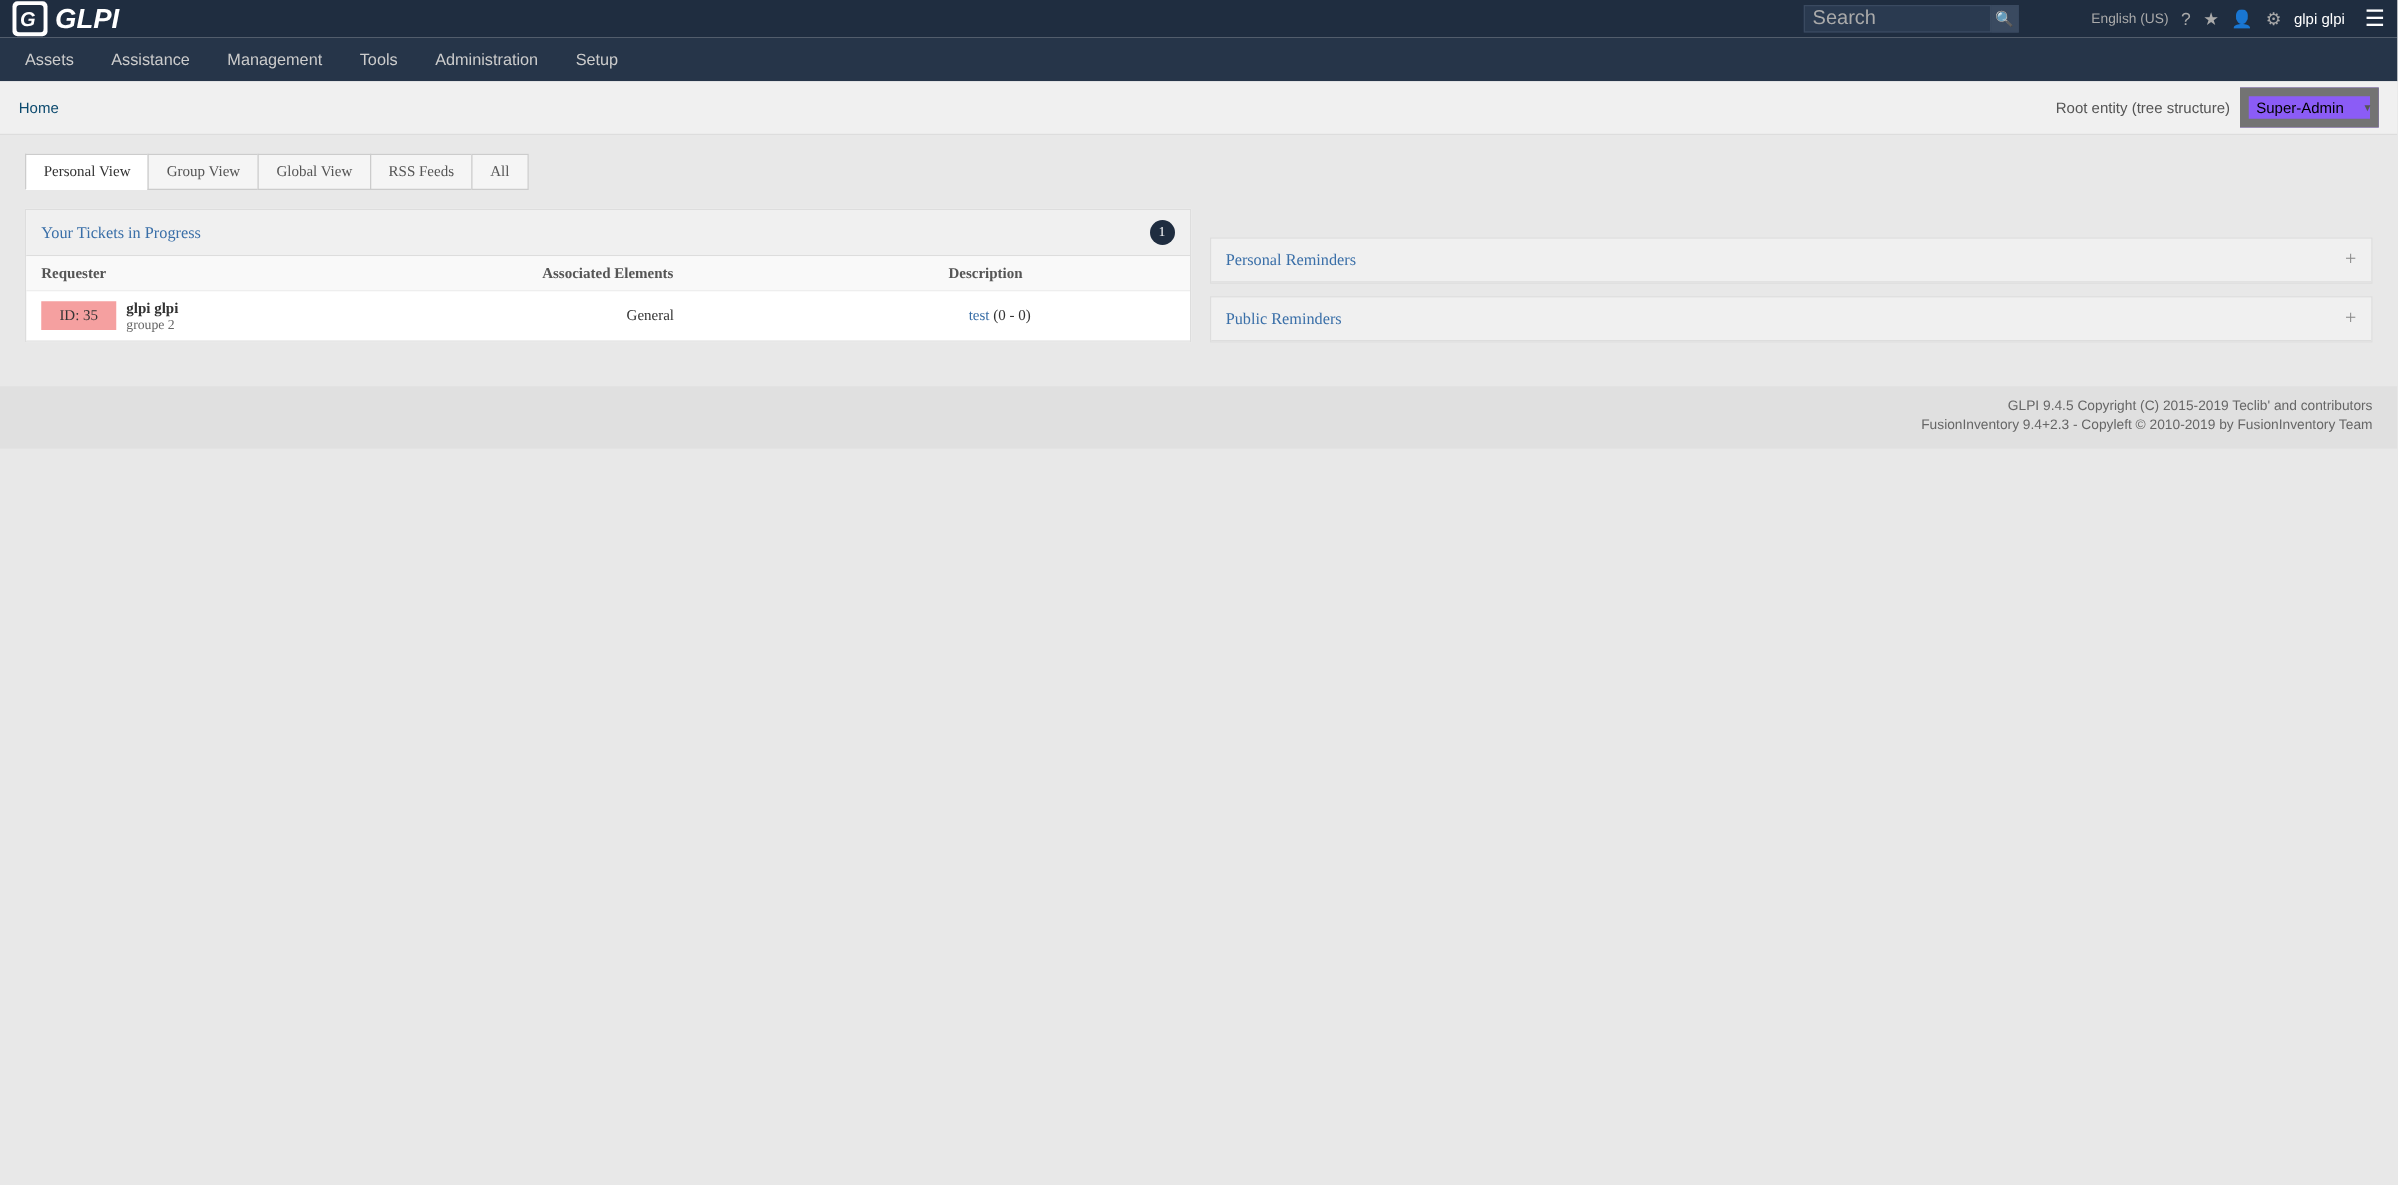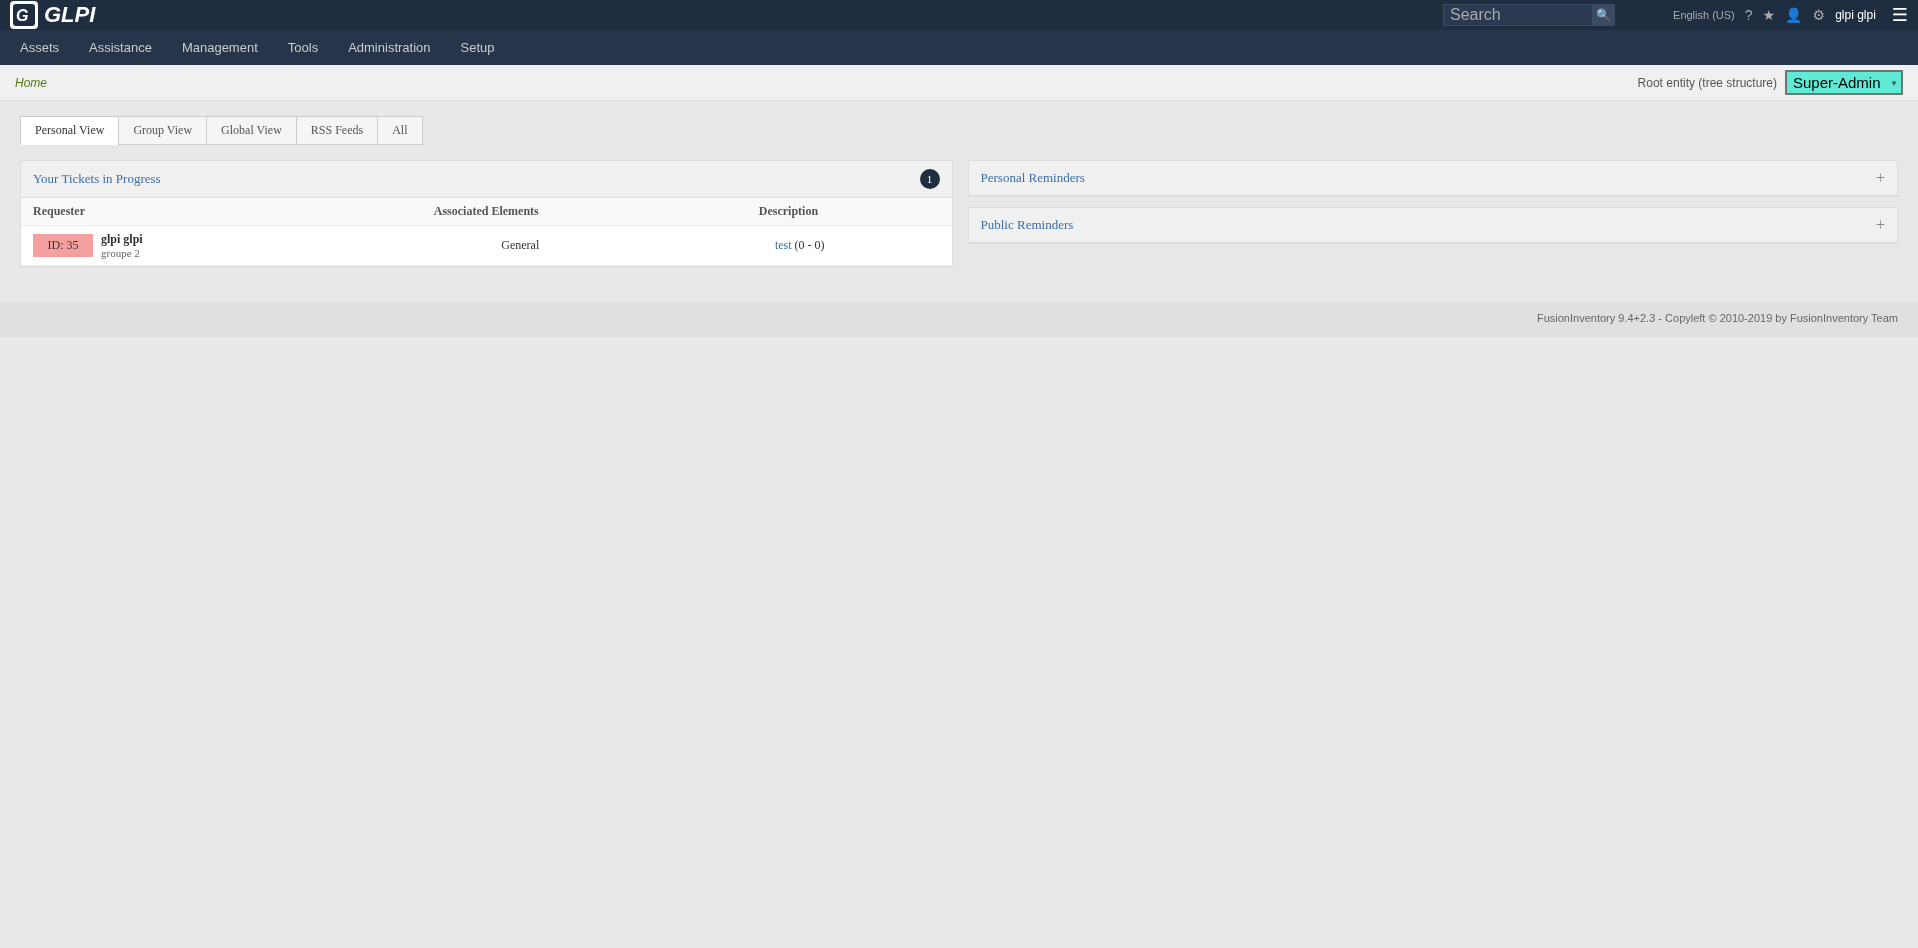--- a/index.html
+++ b/index.html
@@ -121,35 +121,34 @@
     .breadcrumb-bar {
       background: #f0f0f0;
       border-bottom: 1px solid #ddd;
       padding: 5px 15px;
       display: flex;
       align-items: center;
       justify-content: space-between;
     }
     .breadcrumb-text {
       font-size: 12px;
-      color: #4d7c0f;
-      font-style: italic;
+      color: #0c4a6e;
     }
     .entity-selector {
       display: flex;
       align-items: center;
       gap: 8px;
       font-size: 12px;
       color: #555;
     }
     .entity-dropdown {
-      border: 2px solid #737373;
-      background: #5eead4;
+      border: 7px solid #737373;
+      background: #8b5cf6;
       padding: 2px 20px 2px 6px;
-      font-size: 15px;
+      font-size: 12px;
       cursor: pointer;
       appearance: none;
       -webkit-appearance: none;
       position: relative;
     }
     .entity-wrapper {
       position: relative;
       display: inline-block;
     }
     .entity-wrapper::after {
@@ -188,21 +187,21 @@
     .tab.active {
       background: white;
       border-bottom: 1px solid white;
       color: #333;
     }
 
     
     .dashboard {
       display: flex;
       gap: 15px;
-      align-items: flex-start;
+      align-items: flex-end;
     }
 
     
     .tickets-panel {
       flex: 1;
       background: white;
       border: 1px solid #ddd;
     }
     .panel-header {
       background: #f0f0f0;
@@ -420,14 +419,15 @@
           <span class="panel-title">Public Reminders</span>
           <span class="add-btn">+</span>
         </div>
       </div>
 
     </div>
   </div>
 </div>
 
 <div class="footer">
+  <div class="footer-line">GLPI 9.4.5 Copyright (C) 2015-2019 Teclib' and contributors</div>
   <div class="footer-line">FusionInventory 9.4+2.3 - Copyleft © 2010-2019 by FusionInventory Team</div>
 </div>
 
 </body></html>

